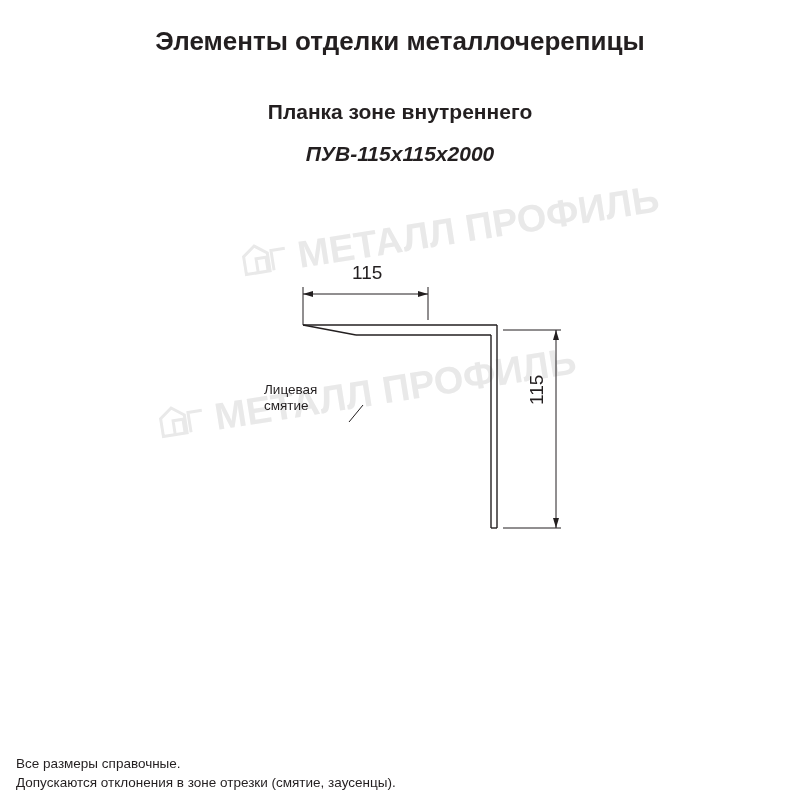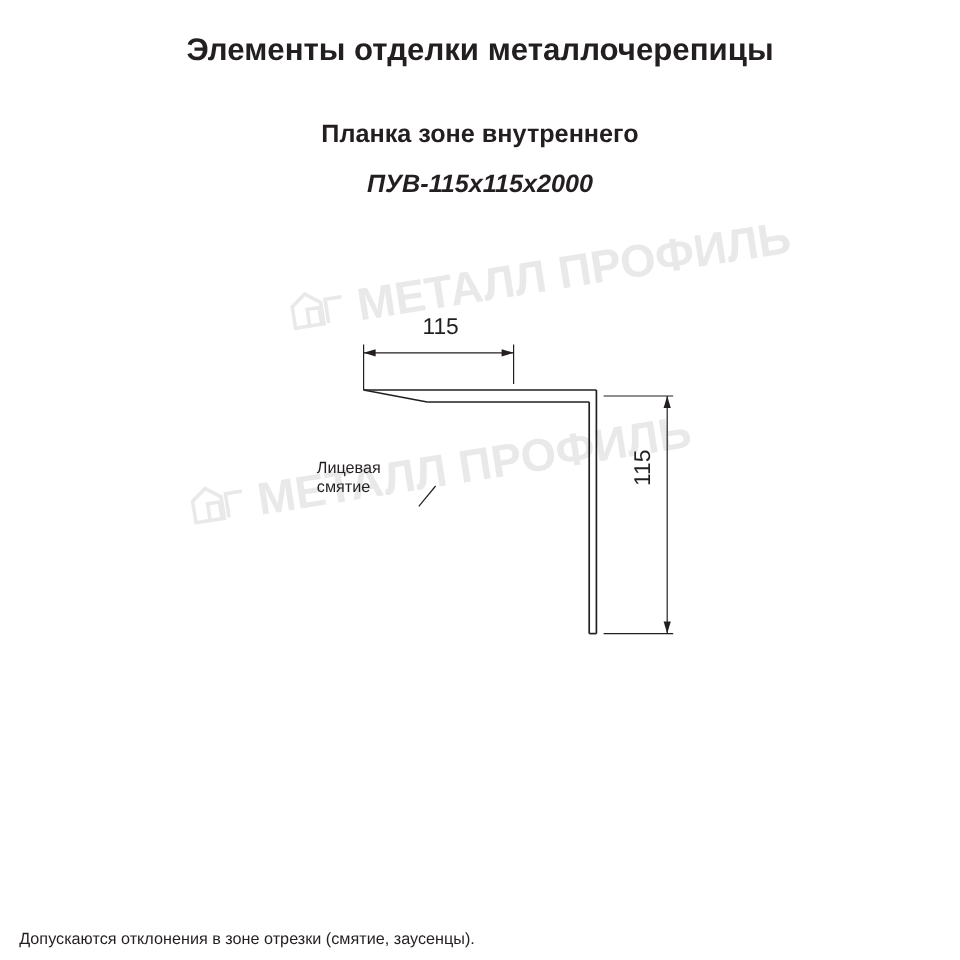--- a/index.html
+++ b/index.html
@@ -196,16 +196,17 @@
 
     <div class="dim-label" style="left:510px; top:215px; transform: rotate(-90deg); transform-origin: left top;">115</div>
 
     <div class="face-label" style="left:248px; top:192px; width:96px;">
       <div>Лицевая</div>
       <div>смятие</div>
     </div>
   </div>
 
   <div class="footer">
+    <div>Все размеры справочные.</div>
     <div>Допускаются отклонения в зоне отрезки (смятие, заусенцы).</div>
   </div>
 
 </div>
 
 </body></html>

